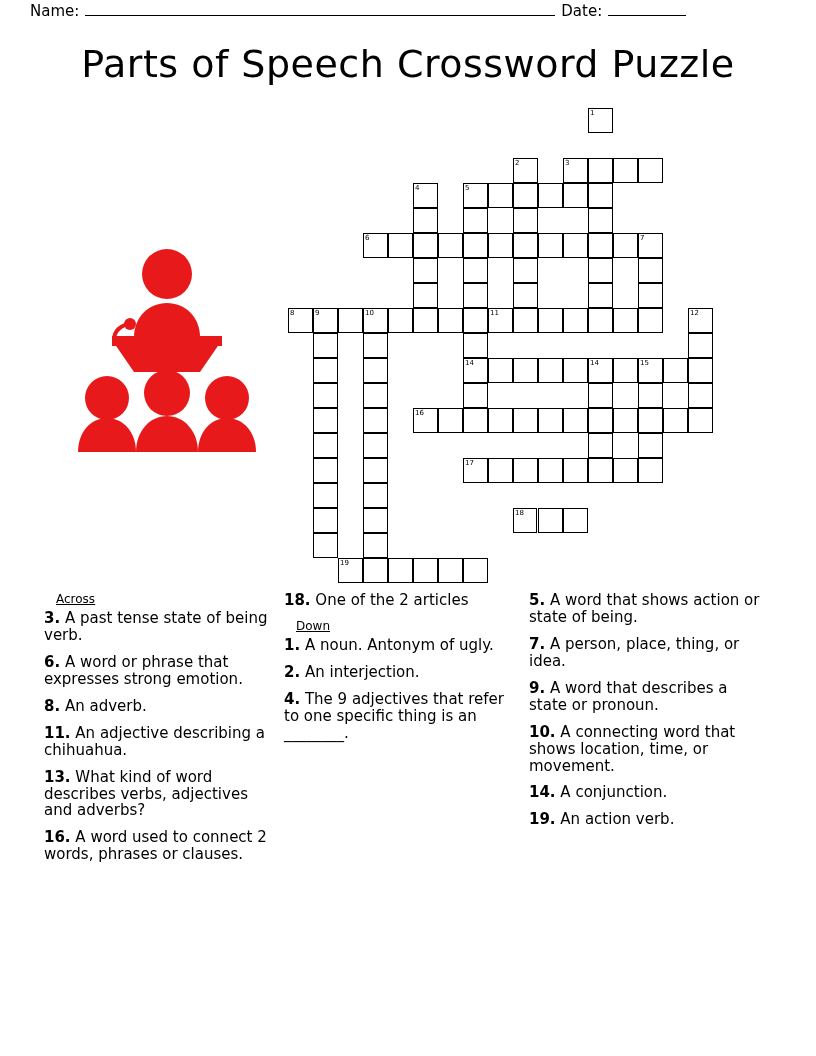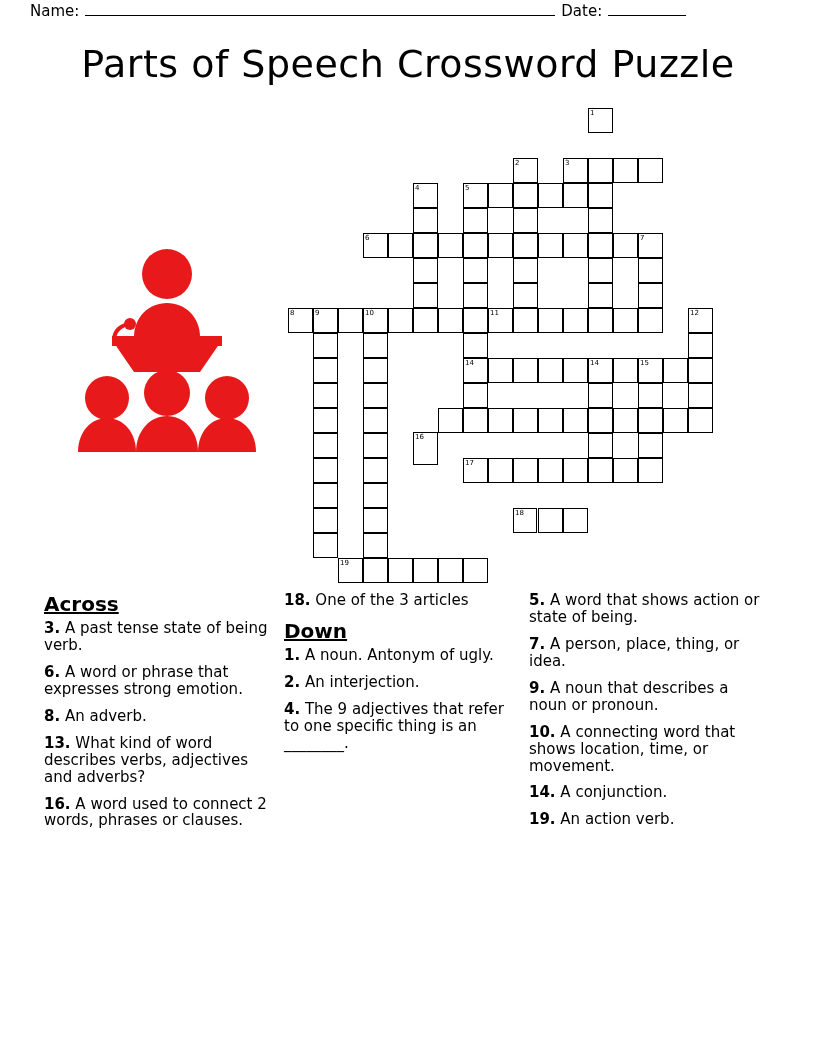--- a/index.html
+++ b/index.html
@@ -94,24 +94,24 @@
     gap: 0px;
   }
   .clue-col {
     width: 240px;
     padding-right: 12px;
     box-sizing: border-box;
   }
   .clue-col.c2 { width: 245px; }
   .clue-col.c3 { width: 250px; }
   .section-head {
-    font-size: 20px;
-    font-weight: bold;
+    font-size: 12px;
+    font-weight: normal;
     text-decoration: underline;
-    margin: 0 0 4px 0;
+    margin: 0 0 4px 12px;
     font-family: "DejaVu Sans", sans-serif;
   }
   .clue {
     font-size: 15px;
     line-height: 1.13;
     margin: 0 0 10px 0;
     font-family: "DejaVu Sans", sans-serif;
   }
   .clue .n { font-weight: bold; }
 </style>
@@ -254,21 +254,21 @@
     <div class="cell" style="left: 663px; top: 358px; width: 25px; height: 25px; pointer-events: auto;"></div>
     <div class="cell" style="left: 688px; top: 358px; width: 25px; height: 25px; pointer-events: auto;"></div>
     <div class="cell" style="left: 313px; top: 383px; width: 25px; height: 25px; pointer-events: auto;"></div>
     <div class="cell" style="left: 363px; top: 383px; width: 25px; height: 25px; pointer-events: auto;"></div>
     <div class="cell" style="left: 463px; top: 383px; width: 25px; height: 25px; pointer-events: auto;"></div>
     <div class="cell" style="left: 588px; top: 383px; width: 25px; height: 25px; pointer-events: auto;"></div>
     <div class="cell" style="left: 638px; top: 383px; width: 25px; height: 25px; pointer-events: auto;"></div>
     <div class="cell" style="left: 688px; top: 383px; width: 25px; height: 25px; pointer-events: auto;"></div>
     <div class="cell" style="left: 313px; top: 408px; width: 25px; height: 25px; pointer-events: auto;"></div>
     <div class="cell" style="left: 363px; top: 408px; width: 25px; height: 25px; pointer-events: auto;"></div>
-    <div class="cell" style="left: 413px; top: 432px; width: 25px; height: 33px; pointer-events: auto;">
+    <div class="cell" style="left: 413px; top: 408px; width: 25px; height: 25px; pointer-events: auto;">
       <span class="num">16</span>
     </div>
     <div class="cell" style="left: 438px; top: 408px; width: 25px; height: 25px; pointer-events: auto;"></div>
     <div class="cell" style="left: 463px; top: 408px; width: 25px; height: 25px; pointer-events: auto;"></div>
     <div class="cell" style="left: 488px; top: 408px; width: 25px; height: 25px; pointer-events: auto;"></div>
     <div class="cell" style="left: 513px; top: 408px; width: 25px; height: 25px; pointer-events: auto;"></div>
     <div class="cell" style="left: 538px; top: 408px; width: 25px; height: 25px; pointer-events: auto;"></div>
     <div class="cell" style="left: 563px; top: 408px; width: 25px; height: 25px; pointer-events: auto;"></div>
     <div class="cell" style="left: 588px; top: 408px; width: 25px; height: 25px; pointer-events: auto;"></div>
     <div class="cell" style="left: 613px; top: 408px; width: 25px; height: 25px; pointer-events: auto;"></div>
@@ -312,34 +312,35 @@
     <div class="cell" style="left: 463px; top: 558px; width: 25px; height: 25px; pointer-events: auto;"></div>
   </div>
 
 <div class="clues">
 
   <div class="clue-col c1">
     <div class="section-head">Across</div>
     <p class="clue"><span class="n">3.</span> <span>A past tense state of being verb.</span></p>
     <p class="clue"><span class="n">6.</span> <span>A word or phrase that expresses strong emotion.</span></p>
     <p class="clue"><span class="n">8.</span> <span>An adverb.</span></p>
+    <p class="clue"><span class="n">11.</span> <span>An adjective describing a chihuahua.</span></p>
     <p class="clue"><span class="n">13.</span> <span>What kind of word describes verbs, adjectives and adverbs?</span></p>
     <p class="clue"><span class="n">16.</span> <span>A word used to connect 2 words, phrases or clauses.</span></p>
   </div>
 
   <div class="clue-col c2">
-    <p class="clue"><span class="n">18.</span> <span>One of the 3 articles</span></p>
+    <p class="clue"><span class="n">18.</span> <span>One of the 2 articles</span></p>
     <div class="section-head">Down</div>
     <p class="clue"><span class="n">1.</span> <span>A noun. Antonym of ugly.</span></p>
     <p class="clue"><span class="n">2.</span> <span>An interjection.</span></p>
     <p class="clue"><span class="n">4.</span> <span>The 9 adjectives that refer to one specific thing is an ________.</span></p>
   </div>
 
   <div class="clue-col c3">
     <p class="clue"><span class="n">5.</span> <span>A word that shows action or state of being.</span></p>
     <p class="clue"><span class="n">7.</span> <span>A person, place, thing, or idea.</span></p>
-    <p class="clue"><span class="n">9.</span> <span>A noun that describes a noun or pronoun.</span></p>
+    <p class="clue"><span class="n">9.</span> <span>A word that describes a state or pronoun.</span></p>
     <p class="clue"><span class="n">10.</span> <span>A connecting word that shows location, time, or movement.</span></p>
     <p class="clue"><span class="n">14.</span> <span>A conjunction.</span></p>
     <p class="clue"><span class="n">19.</span> <span>An action verb.</span></p>
   </div>
 
 </div>
 
 </body></html>

